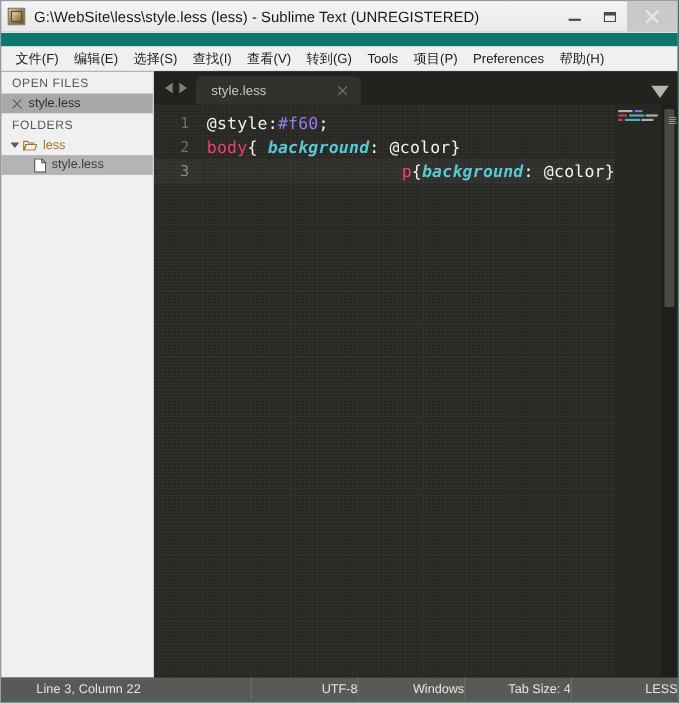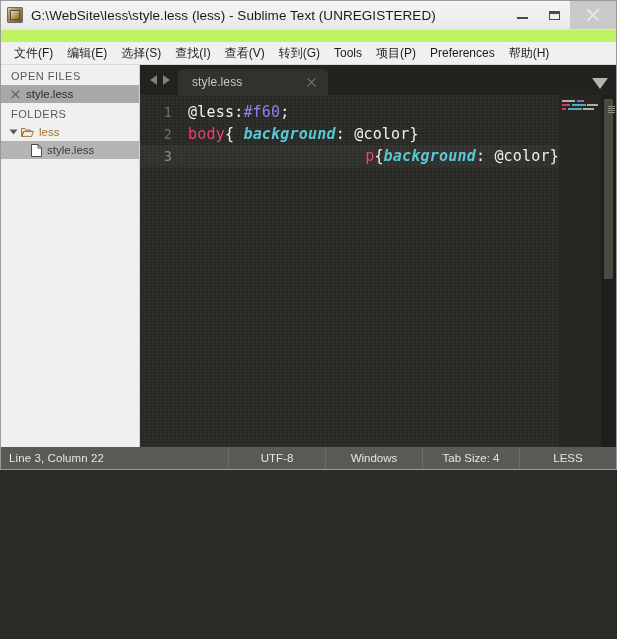--- a/index.html
+++ b/index.html
@@ -11,22 +11,22 @@
     width: 617px;
     height: 639px;
     overflow: hidden;
     font-family: "Liberation Sans", sans-serif;
     -webkit-font-smoothing: antialiased;
   }
 
   #app {
     position: relative;
     width: 617px;
-    height: 470px;
-    background: #bef264;
+    height: 639px;
+    background: #0f766e;
     display: flex;
     flex-direction: column;
     box-sizing: border-box;
     border: 1px solid #9a9a9a;
     overflow: hidden;
   }
 
   
   .titlebar {
     height: 28px;
@@ -411,24 +411,25 @@
     align-items: center;
     font-size: 11.5px;
     color: #e6e6e0;
     position: relative;
   }
   .status-left {
     flex: 1 1 auto;
     padding-left: 8px;
     white-space: nowrap;
     letter-spacing: 0.1px;
+    margin-left: 24px;
   }
   .status-cell {
     width: 96px;
-    text-align: center;
+    text-align: right;
     border-left: 1px solid #6d6d68;
     height: 22px;
     line-height: 22px;
     white-space: nowrap;
     flex: 0 0 auto;
   }
 
   
   .noise {
     position: absolute;
@@ -528,21 +529,21 @@
         <div class="noise"></div>
 
         <div class="gutter">
           <div class="gline">1</div>
           <div class="gline">2</div>
           <div class="gline active">3</div>
         </div>
 
         <div class="code-lines">
 
-          <div class="cline"><span class="tk-plain">@less</span><span class="tk-punct">:</span><span class="tk-num">#f60</span><span class="tk-punct">;</span></div>
+          <div class="cline"><span class="tk-plain">@style</span><span class="tk-punct">:</span><span class="tk-num">#f60</span><span class="tk-punct">;</span></div>
 
           <div class="cline"><span class="tk-tag">body</span><span class="tk-punct">{ </span><span class="tk-prop">background</span><span class="tk-plain">: @color}</span></div>
 
           <div class="cline active"><span class="tk-tag">p</span><span class="tk-punct">{</span><span class="tk-prop">background</span><span class="tk-plain">: @color}</span></div>
 
         </div>
 
         <div class="minimap">
           <div class="mm-row">
             <span class="mm-seg" style="width:13px;background:#c9c9c2;"></span>

